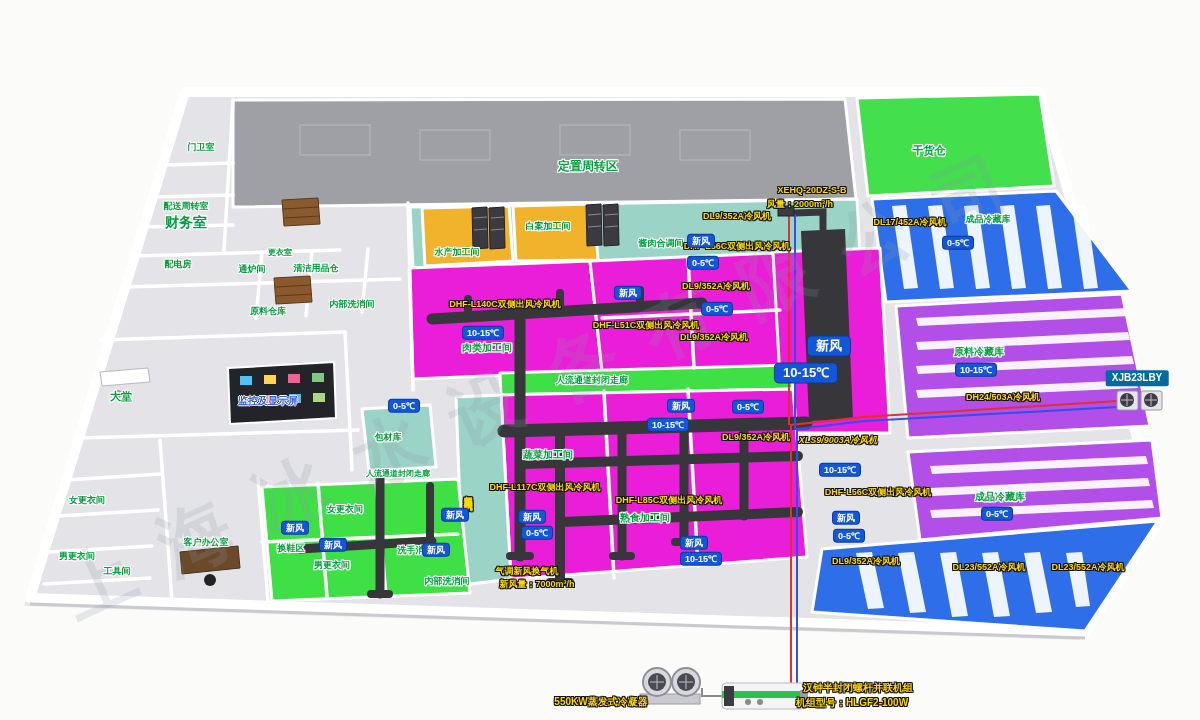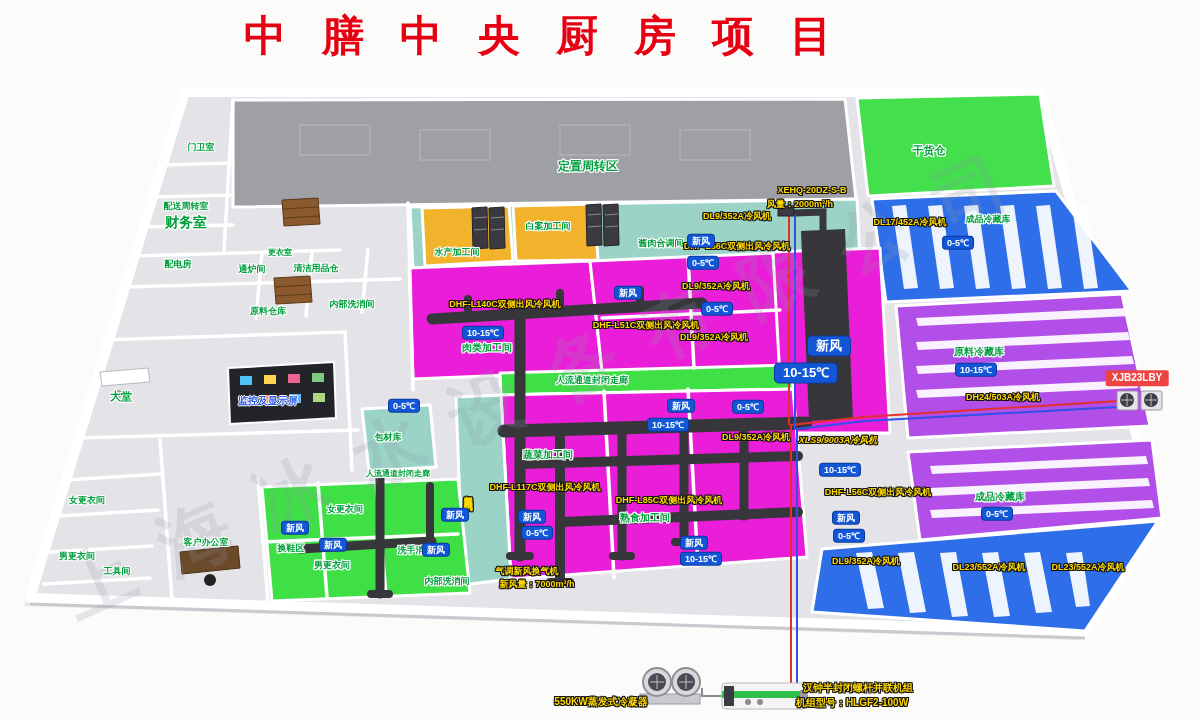--- a/index.html
+++ b/index.html
@@ -42,21 +42,21 @@
   }
   .lb-temp{
     background:#1257d8;color:#fff;font-size:9px;padding:1px 4px;
     border-radius:3px;box-shadow:0 0 0 1px #0b3a9a;
   }
   .lb-tempbig{
     background:#1257d8;color:#fff;font-size:13px;padding:2px 8px;
     border-radius:4px;box-shadow:0 0 0 1px #0b3a9a;
   }
   .lb-black{
-    background:#ef4444;color:#fff;font-size:10px;padding:2px 6px;
+    background:#0369a1;color:#fff;font-size:10px;padding:2px 6px;
     border-radius:2px;
   }
 </style>
 </head>
 <body>
 
 <div id="stage">
 
 <svg width="1200" height="720" viewBox="0 0 1200 720">
 
@@ -342,15 +342,14 @@
       <div class="lb lb-temp" style="left: 532px; top: 517px;">新风</div>
       <div class="lb lb-temp" style="left: 537px; top: 533px;">0-5℃</div>
       <div class="lb lb-temp" style="left: 694px; top: 543px;">新风</div>
       <div class="lb lb-temp" style="left: 701px; top: 559px;">10-15℃</div>
       <div class="lb lb-temp" style="left: 295px; top: 528px;">新风</div>
       <div class="lb lb-temp" style="left: 333px; top: 545px;">新风</div>
       <div class="lb lb-temp" style="left: 455px; top: 515px;">新风</div>
       <div class="lb lb-temp" style="left: 436px; top: 550px;">新风</div>
     </div>
 
-<div class="page-title">中膳中央厨房项目</div>
 
 </div>
 
 </body></html>

